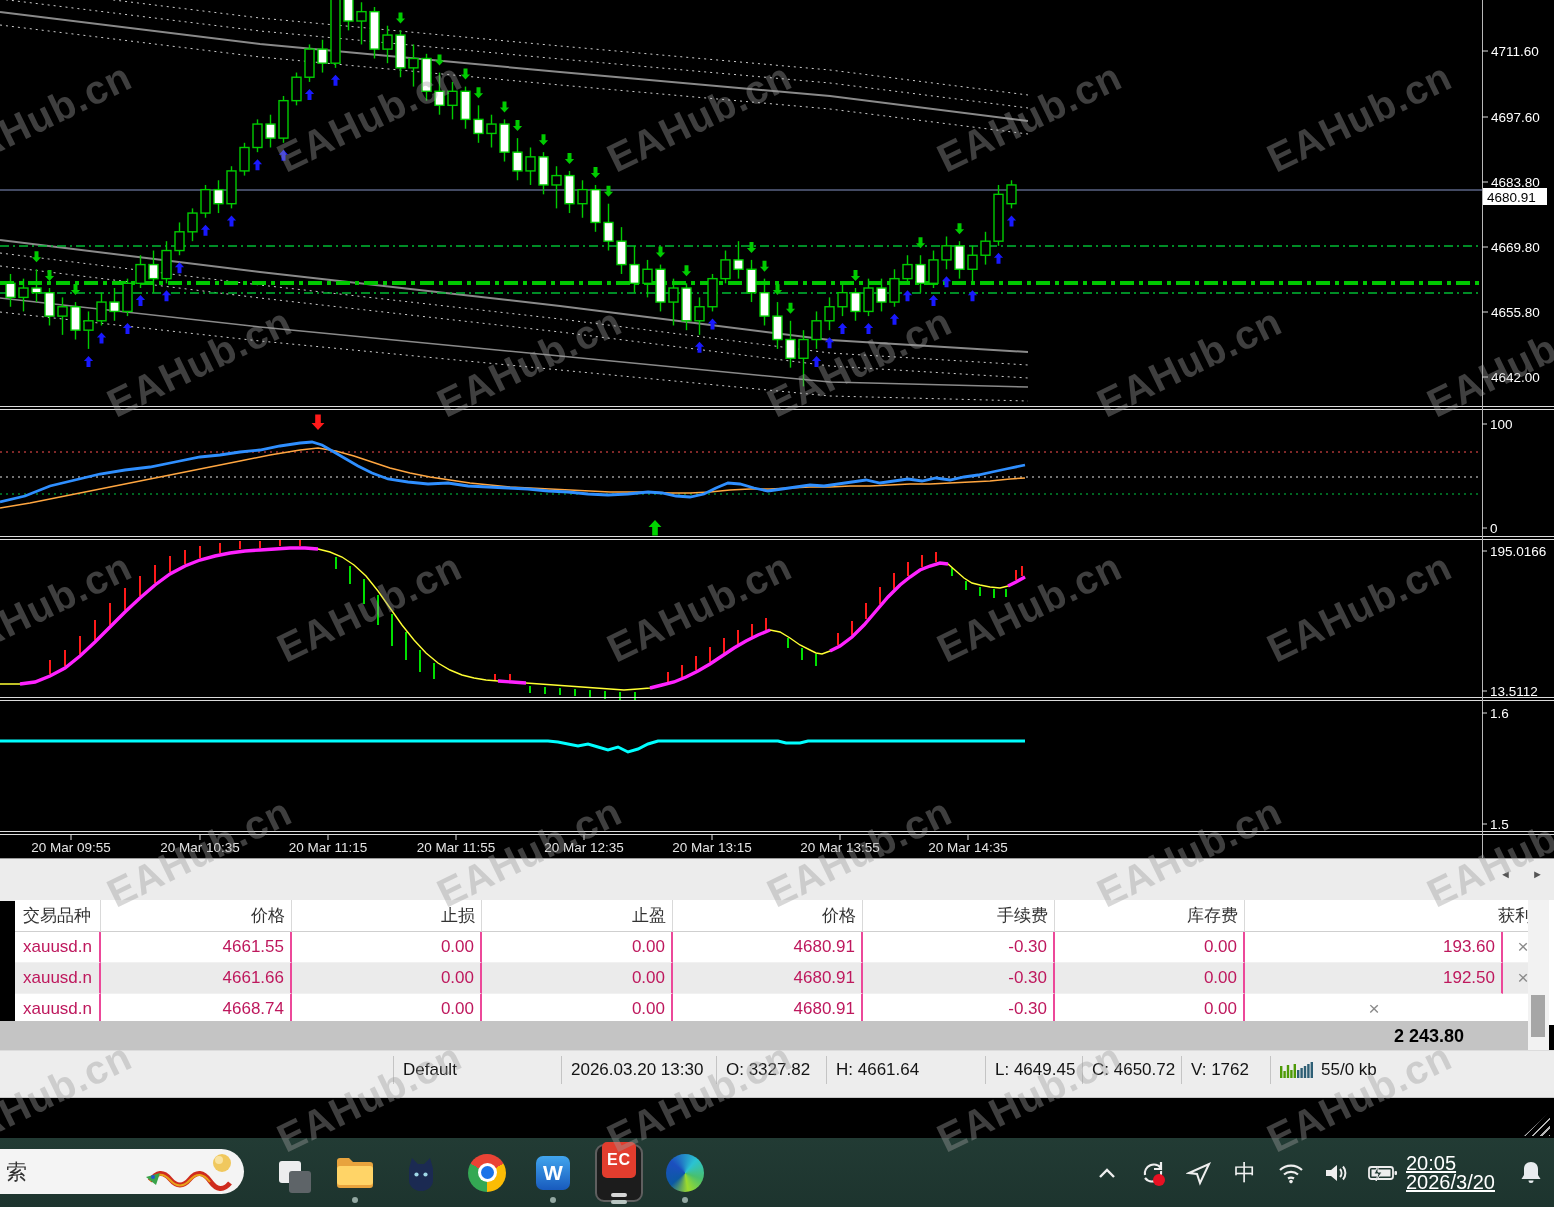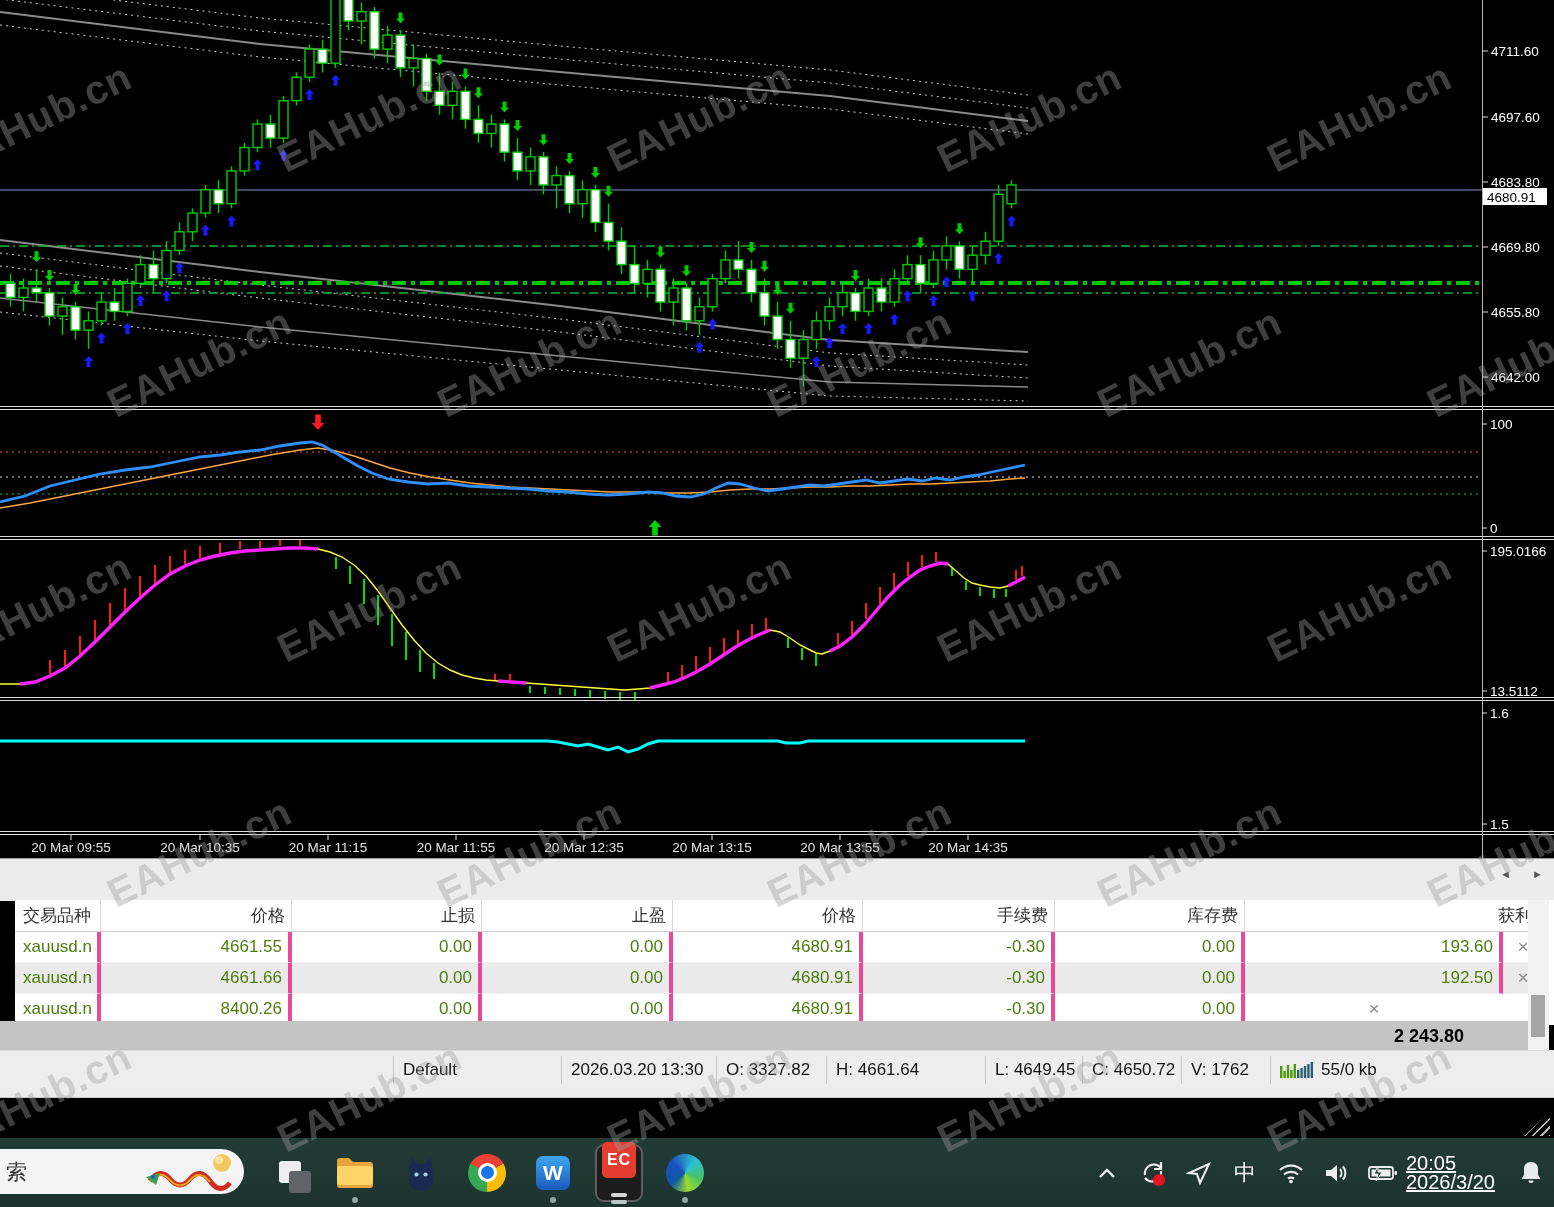--- a/index.html
+++ b/index.html
@@ -7,22 +7,22 @@
         font-family:"Liberation Sans","DejaVu Sans",sans-serif;background:#000;}
   .abs{position:absolute;}
   
   #chart-wrap{left:0;top:0;width:1554px;height:858px;}
   
   #toolbox-strip{left:0;top:858px;width:1554px;height:42px;background:#ececec;border-top:1px solid #9a9a9a;}
   .strip-arrow{position:absolute;top:9px;font-size:11px;color:#555;cursor:default;}
   
   #trade-table{left:15px;top:900px;width:1554px;background:#fff;}
   .tgrid{display:grid;grid-template-columns:86px 191px 190px 191px 190px 192px 190px 258px 40px;width:1528px;}
-  .tcell{height:30px;line-height:30px;font-size:17px;color:#4d7c0f;text-align:right;padding-right:6px;
-         border-right:4px solid #ec4899;border-bottom:1px solid #f1f1f1;white-space:nowrap;overflow:hidden;}
+  .tcell{height:30px;line-height:30px;font-size:17px;color:#be185d;text-align:right;padding-right:6px;
+         border-right:2px solid #ec4899;border-bottom:1px solid #f1f1f1;white-space:nowrap;overflow:hidden;}
   .tcell.sym{text-align:left;padding-left:8px;}
   .thead .tcell{height:31px;line-height:31px;color:#333;border-right:1px solid #d9d9d9;border-bottom:1px solid #cfcfcf;background:#fff;}
   .row-alt .tcell{background:#ebebeb;}
   .xcell{border-right:none;text-align:center;padding-right:0;color:#8a8a8a;font-size:19px;cursor:default;}
   .profit-head{grid-column:8/10;border-right:none;padding-right:10px;}
   #total-row{left:0;top:1021px;width:1528px;height:30px;background:#c4c4c4;font-size:18px;font-weight:bold;color:#000;
              line-height:30px;text-align:right;padding-right:0;box-sizing:border-box;}
   #total-row span{margin-right:64px;}
   #vscroll{left:1528px;top:900px;width:21px;height:151px;background:#f2f2f2;}
   #vscroll .thumb{position:absolute;left:3px;top:95px;width:14px;height:42px;background:#a6a6a6;}
@@ -479,21 +479,21 @@
       <div class="tcell">0.00</div>
       <div class="tcell">0.00</div>
       <div class="tcell">4680.91</div>
       <div class="tcell">-0.30</div>
       <div class="tcell">0.00</div>
       <div class="tcell">192.50</div>
       <div class="tcell xcell">×</div>
     </div>
     <div class="tgrid">
       <div class="tcell sym">xauusd.n</div>
-      <div class="tcell">8400.26</div>
+      <div class="tcell">4668.74</div>
       <div class="tcell">0.00</div>
       <div class="tcell">0.00</div>
       <div class="tcell">4680.91</div>
       <div class="tcell">-0.30</div>
       <div class="tcell">0.00</div>
       <div class="tcell xcell">×</div>
     </div>
   </div>
 
   <div class="abs" id="total-row">

